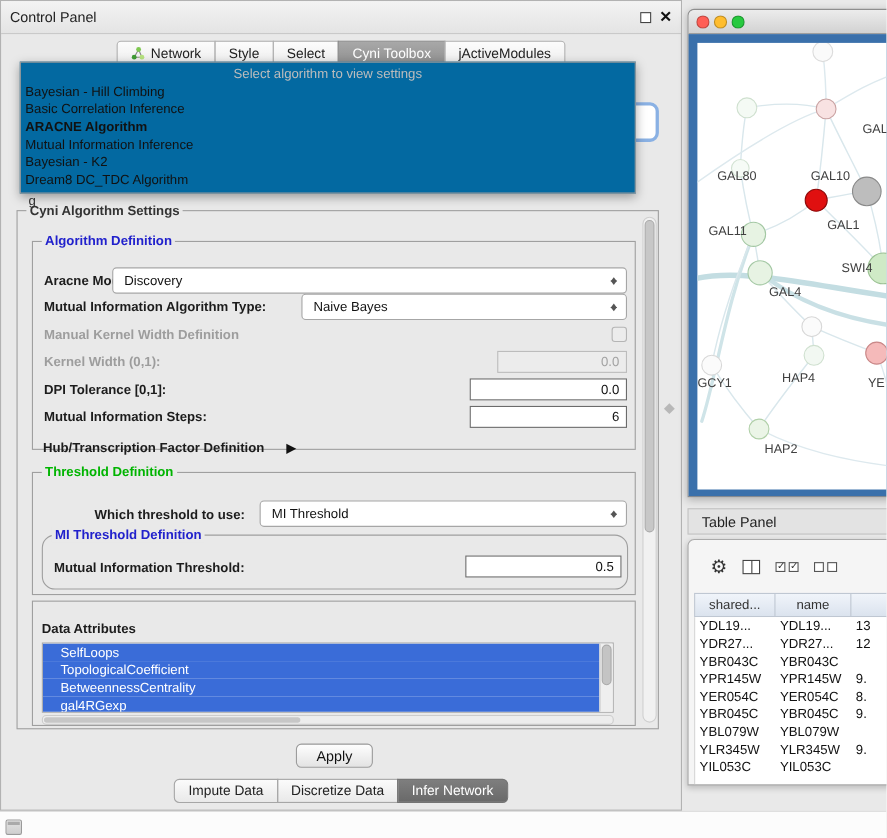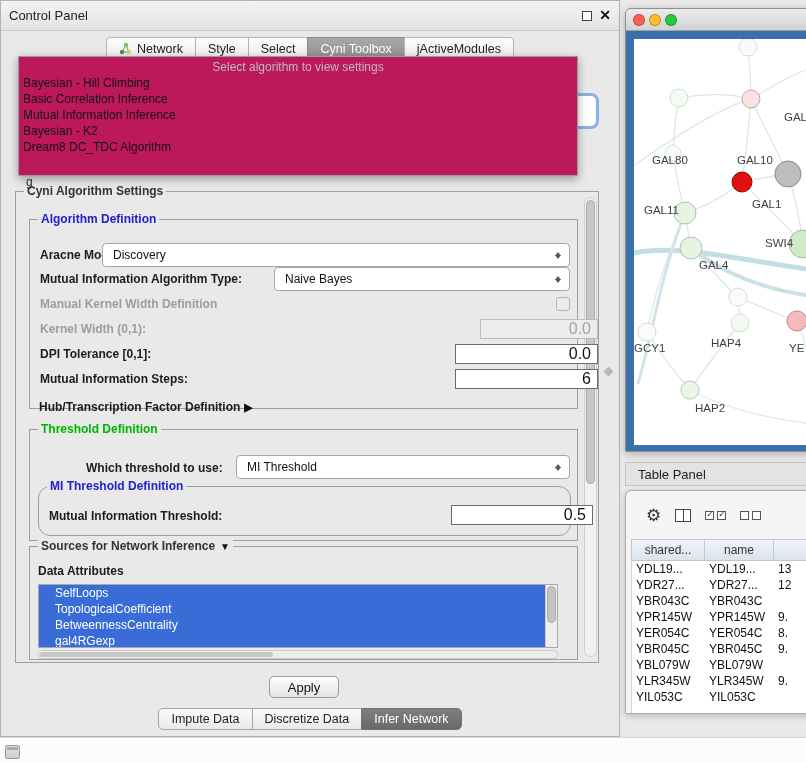--- a/index.html
+++ b/index.html
@@ -18,21 +18,21 @@
 .float-btn{position:absolute;right:27px;top:10px;width:10px;height:10px;border:1.5px solid #444;background:#fff;}
 .close-btn{position:absolute;right:8px;top:6px;font-size:14px;font-weight:bold;color:#111;}
 
 .cp-tabs{position:absolute;left:0;right:0;top:36px;height:23px;display:flex;justify-content:center;}
 .tab{height:23px;display:flex;align-items:center;gap:5px;padding:0 12px;font-size:12.5px;color:#222;background:linear-gradient(#fcfcfc,#ededed);border:1px solid #b3b3b3;margin-left:-1px;white-space:nowrap;}
 .tab:first-child{border-radius:4px 0 0 4px;margin-left:0;}
 .tab:last-child{border-radius:0 4px 4px 0;}
 .tab.active{background:linear-gradient(#a8a8a8,#8f8f8f);color:#fff;border-color:#8a8a8a;}
 
 
-.popup{position:absolute;left:18px;top:56px;width:560px;height:120px;background:#be185d;border:1px solid #9b9b9b;box-shadow:0 3px 9px rgba(0,0,0,.35);z-index:50;padding-top:2px;}
+.popup{position:absolute;left:18px;top:56px;width:560px;height:120px;background:#0369a1;border:1px solid #9b9b9b;box-shadow:0 3px 9px rgba(0,0,0,.35);z-index:50;padding-top:2px;}
 .pop-placeholder{height:16px;line-height:16px;text-align:center;color:#bcbcbc;font-size:12px;}
 .pop-item{height:16px;line-height:16px;padding-left:4px;font-size:12px;color:#111;}
 .pop-item.sel{font-weight:bold;}
 
 .focus-frag{position:absolute;left:560px;top:92px;width:38px;height:36px;border:3px solid #8ab1e4;border-radius:8px;background:#fff;z-index:5;}
 .clip-frag{position:absolute;left:25px;top:174px;font-size:12px;color:#333;z-index:4;}
 
 
 .group{position:absolute;border:1px solid #9f9f9f;}
 .legend{position:absolute;top:-8px;left:8px;background:#e9e9e9;padding:0 3px;font-size:12px;font-weight:bold;color:#333;white-space:nowrap;display:flex;align-items:center;gap:5px;}
@@ -44,25 +44,25 @@
 .vscroll{position:absolute;right:1px;top:5px;bottom:5px;width:13px;background:#f1f1f1;border:1px solid #cfcfcf;border-radius:7px;}
 .vthumb{position:absolute;left:1px;right:1px;top:2px;height:62%;background:#c7c7c7;border:1px solid #ababab;border-radius:6px;}
 
 .g-algo{left:28px;top:218px;width:549px;height:190px;}
 .blabel{position:absolute;font-size:12px;font-weight:bold;color:#1c1c1c;white-space:nowrap;}
 .blabel.dis{color:#9d9d9d;}
 .combo{position:absolute;height:24px;background:#fff;border:1px solid #a6a6a6;border-radius:4px;font-size:12px;color:#111;display:flex;align-items:center;padding-left:10px;}
 .combo .arr{position:absolute;right:5px;top:4px;width:11px;height:15px;}
 .arr::before{content:"";position:absolute;left:2px;top:1px;border:3.5px solid transparent;border-bottom:4.5px solid #555;}
 .arr::after{content:"";position:absolute;left:2px;bottom:1px;border:3.5px solid transparent;border-top:4.5px solid #555;}
-.field{position:absolute;height:20px;background:#fff;border:1px solid #6b6b6b;font-size:16px;color:#111;display:flex;align-items:center;justify-content:flex-end;padding-right:6px;margin-left:28px;}
+.field{position:absolute;height:20px;background:#fff;border:1px solid #6b6b6b;font-size:12px;color:#111;display:flex;align-items:center;justify-content:flex-end;padding-right:6px;}
 .field.dis{background:#ececec;border-color:#bcbcbc;color:#a3a3a3;}
 .checkbox{position:absolute;width:14px;height:14px;background:#ececec;border:1px solid #b5b5b5;border-radius:3px;}
 
-.hub-row{position:absolute;left:38px;top:399px;font-size:12px;font-weight:bold;color:#1c1c1c;display:flex;align-items:center;gap:4px;}
+.hub-row{position:absolute;left:38px;top:399px;font-size:12px;font-weight:bold;color:#1c1c1c;display:flex;align-items:center;gap:20px;}
 .hub-row .tri{font-size:11px;color:#111;}
 
 .g-threshold{left:28px;top:428px;width:549px;height:112px;}
 .g-mithr{left:8px;top:56px;width:533px;height:50px;border-radius:12px;}
 .g-mithr .legend{background:#e9e9e9;}
 
 .g-sources{left:28px;top:545px;width:549px;height:114px;}
 .src-list{position:absolute;left:8px;top:37px;width:520px;height:64px;background:#fff;border:1px solid #a8a8a8;overflow:hidden;}
 .src-item{height:16px;line-height:16px;padding-left:16px;font-size:12px;background:#3a6cd8;color:#fff;width:calc(100% - 12px);white-space:nowrap;}
 .src-scroll{position:absolute;right:0;top:0;bottom:0;width:12px;background:#efefef;border-left:1px solid #ccc;}
@@ -202,24 +202,20 @@
       </div>
 
       <div class="group g-mithr">
         <span class="legend blue">MI Threshold Definition</span>
         <span class="blabel" style="left:10px;top:22px">Mutual Information Threshold:</span>
         <div class="field" style="left:384px;top:18px;width:142px">0.5</div>
       </div>
     </div>
 
     <div class="group g-sources">
-      <span class="legend">
-        <span>Sources for Network Inference</span>
-        <span class="tri">▼</span>
-      </span>
       <span class="blabel" style="left:8px;top:17px">Data Attributes</span>
       <div class="src-list">
         <div class="src-scroll">
             <div class="src-thumb"></div>
           </div>
       <div class="src-item">SelfLoops</div>
           <div class="src-item">TopologicalCoefficient</div>
           <div class="src-item">BetweennessCentrality</div>
           <div class="src-item">gal4RGexp</div>
         </div>
@@ -240,20 +236,21 @@
         <div class="btab active">
           <span>Infer Network</span>
         </div>
       </div>
   </div>
 
   <div class="popup">
     <div class="pop-placeholder">Select algorithm to view settings</div>
   <div class="pop-item">Bayesian - Hill Climbing</div>
       <div class="pop-item">Basic Correlation Inference</div>
+      <div class="pop-item sel">ARACNE Algorithm</div>
       <div class="pop-item">Mutual Information Inference</div>
       <div class="pop-item">Bayesian - K2</div>
       <div class="pop-item">Dream8 DC_TDC Algorithm</div>
     </div>
 
   <div class="splitter"></div>
 
   <div class="net-win">
     <div class="net-titlebar">
       <span class="tl red" style="background: rgb(255, 95, 86);"></span>

